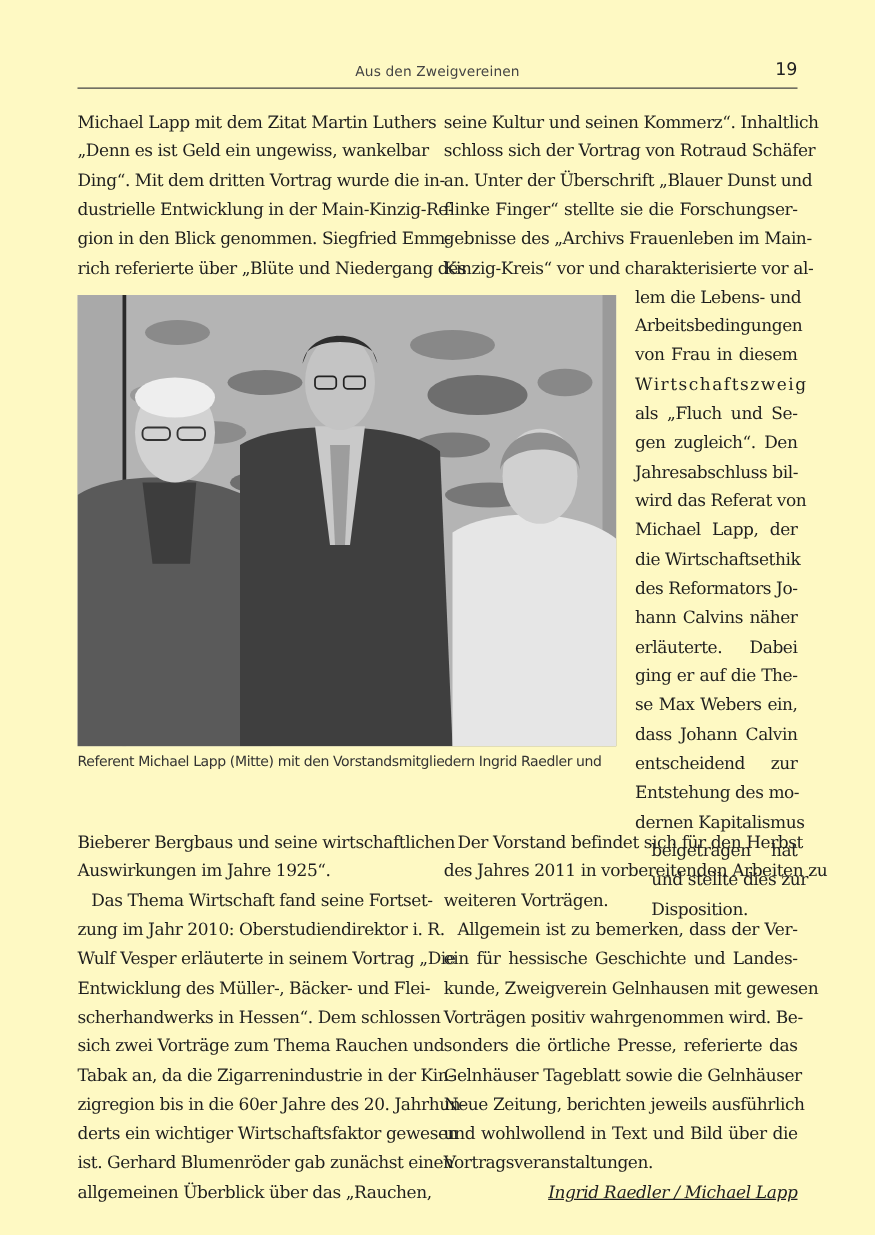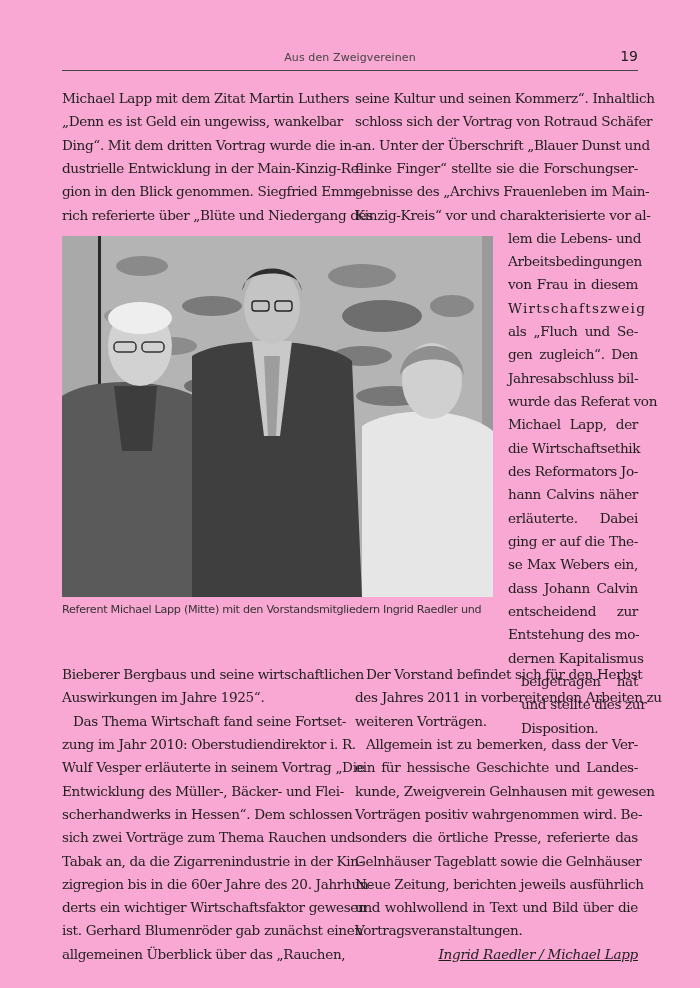--- a/index.html
+++ b/index.html
@@ -1,17 +1,17 @@
 <!DOCTYPE html>
 <html><head>
   <meta charset="utf-8">
   <style>
     html, body { margin: 0; padding: 0; background: #ffffff; }
     body { width: 700px; height: 988px; position: relative; overflow: hidden; color: #1e1e1e; }
-    .page { position: absolute; left: 0; top: 0; width: 700px; height: 988px; background: #f9a8d4; }
+    .page { position: absolute; left: 0; top: 0; width: 700px; height: 988px; background: #fef9c3; }
 
     .running-head { position: absolute; top: 48px; left: 62px; width: 576px; height: 22px;
       font-family: "DejaVu Sans", sans-serif; font-size: 11px; color: #444; }
     .running-head .title { position: absolute; left: 0; width: 576px; text-align: center; top: 3px; letter-spacing: 0.1px; }
     .running-head .pageno { position: absolute; right: 0; top: 0; font-size: 14px; color: #222; text-align: center; }
     .head-rule { position: absolute; top: 70px; left: 62px; width: 576px; height: 0; border-top: 1.6px solid #444; }
 
     .line { position: absolute; font-family: "DejaVu Serif", serif; font-size: 13.6px; line-height: 20px;
       white-space: nowrap; text-align: justify; text-align-last: justify; color: #1e1e1e; letter-spacing: -0.35px; }
     .line.last { text-align-last: left; }
@@ -61,21 +61,21 @@
   </div>
 
   <div>
     <div class="line col-narrow" style="top:228px">lem die Lebens- und</div>
     <div class="line col-narrow" style="top:251px">Arbeitsbedingungen</div>
     <div class="line col-narrow" style="top:274px">von Frau in diesem</div>
     <div class="line col-narrow" style="top:298px; letter-spacing:1.2px">Wirtschaftszweig</div>
     <div class="line col-narrow" style="top:321px">als „Fluch und Se-</div>
     <div class="line col-narrow" style="top:344px">gen zugleich“. Den</div>
     <div class="line col-narrow" style="top:368px">Jahresabschluss bil-</div>
-    <div class="line col-narrow" style="top:391px">wurde das Referat von</div>
+    <div class="line col-narrow" style="top:391px">wird das Referat von</div>
     <div class="line col-narrow" style="top:414px">Michael Lapp, der</div>
     <div class="line col-narrow" style="top:438px">die Wirtschaftsethik</div>
     <div class="line col-narrow" style="top:461px">des Reformators Jo-</div>
     <div class="line col-narrow" style="top:484px">hann Calvins näher</div>
     <div class="line col-narrow" style="top:508px">erläuterte. Dabei</div>
     <div class="line col-narrow" style="top:531px">ging er auf die The-</div>
     <div class="line col-narrow" style="top:554px">se Max Webers ein,</div>
     <div class="line col-narrow" style="top:578px">dass Johann Calvin</div>
     <div class="line col-narrow" style="top:601px">entscheidend zur</div>
     <div class="line col-narrow" style="top:624px">Entstehung des mo-</div>

